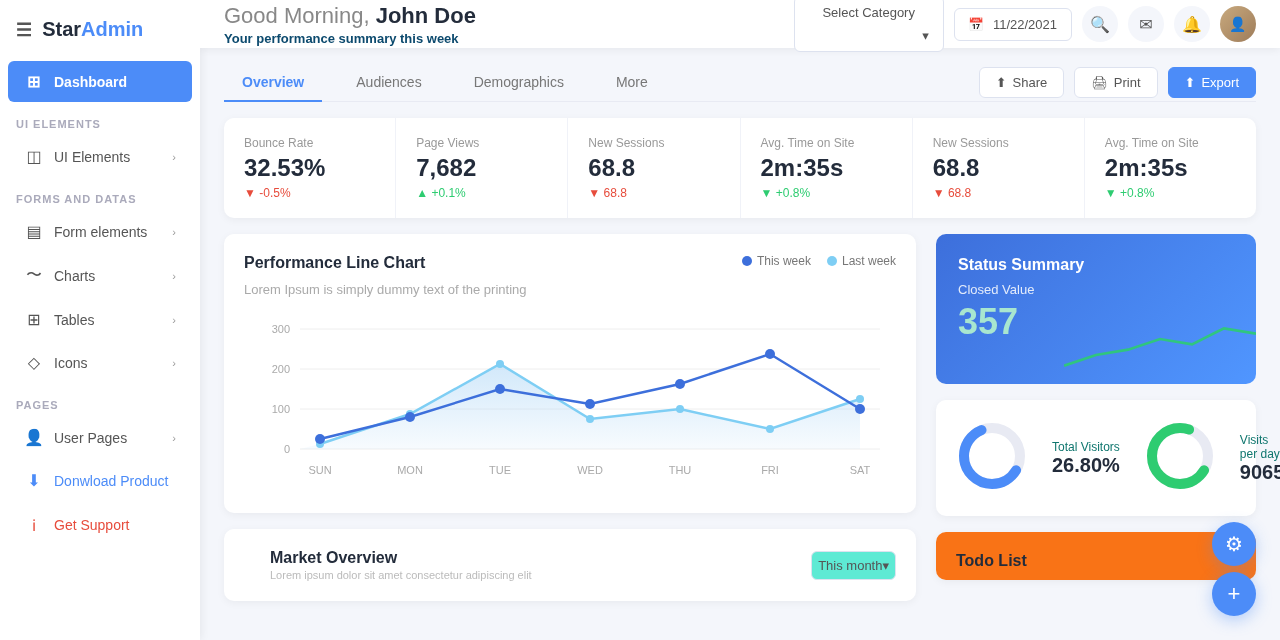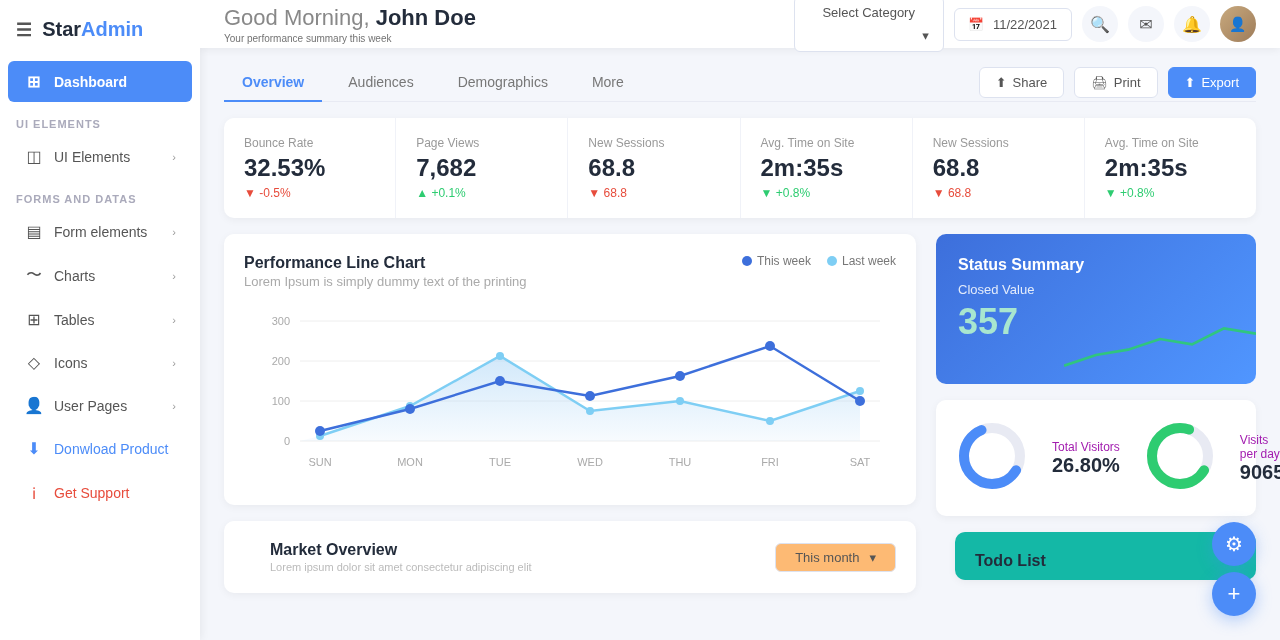--- a/index.html
+++ b/index.html
@@ -77,21 +77,21 @@
       align-items: center;
       padding: 0 24px;
       height: 48px;
       box-shadow: 0 2px 8px rgba(0,0,0,0.06);
       gap: 16px;
       flex-shrink: 0;
     }
     .topbar-greeting { flex: 1; }
     .topbar-greeting .hello { font-size: 22px; color: #888; font-weight: 300; }
     .topbar-greeting .hello strong { color: #232c3b; font-weight: 700; }
-    .topbar-greeting .subtitle { font-size: 10px; color: #737373; margin-top: 2px; }
+    .topbar-greeting .subtitle { font-size: 13px; color: #0c4a6e; margin-top: 2px; font-weight: bold; }
 
     .topbar-actions { display: flex; align-items: center; gap: 10px; }
     .category-select {
       border: 1px solid #dde2ef;
       border-radius: 6px;
       padding: 8px 14px;
       font-size: 13px;
       color: #555;
       background: #fff;
       display: flex;
@@ -148,21 +148,21 @@
       display: flex;
       flex-direction: column;
       gap: 0;
     }
 
     
     .tabbar {
       display: flex;
       align-items: center;
       padding: 16px 0 0 0;
-      gap: 8px;
+      gap: 16px;
       border-bottom: 1px solid #e8eaf3;
       margin-bottom: 0;
     }
     .tab {
       padding: 10px 18px;
       font-size: 14px;
       cursor: pointer;
       color: #777;
       border-bottom: 2px solid transparent;
       margin-bottom: -1px;
@@ -228,21 +228,21 @@
       gap: 16px;
     }
 
     .card {
       background: #fff;
       border-radius: 10px;
       box-shadow: 0 2px 8px rgba(0,0,0,0.05);
       padding: 20px;
     }
     .card-title { font-size: 16px; font-weight: 600; color: #232c3b; }
-    .card-subtitle { font-size: 13px; color: #aaa; margin-top: 2px; }
+    .card-subtitle { font-size: 13px; color: #aaa; margin-top: 10px; }
 
     .chart-legend {
       display: flex;
       gap: 16px;
       align-items: center;
       margin-left: auto;
     }
     .legend-dot {
       width: 10px;
       height: 10px;
@@ -292,51 +292,50 @@
     .visitors-card {
       background: #fff;
       border-radius: 10px;
       box-shadow: 0 2px 8px rgba(0,0,0,0.05);
       padding: 20px;
       display: flex;
       gap: 24px;
       align-items: center;
     }
     .donut-wrap { position: relative; }
-    .visitor-stat-label { font-size: 12px; color: #a21caf; }
+    .visitor-stat-label { font-size: 12px; color: #0f766e; }
     .visitor-stat-value { font-size: 20px; font-weight: 700; color: #232c3b; }
 
     
     .todo-card {
-      background: #14b8a6;
+      background: #f97316;
       border-radius: 10px;
       box-shadow: 0 2px 8px rgba(0,0,0,0.05);
       padding: 20px 20px 10px 20px;
-      margin-left: 19px;
     }
     .todo-title { font-size: 16px; font-weight: 600; color: #232c3b; }
 
     
     .market-card {
       background: #fff;
       border-radius: 10px;
       box-shadow: 0 2px 8px rgba(0,0,0,0.05);
       padding: 20px;
     }
     .market-header { display: flex; align-items: center; margin-left: 26px; }
     .month-btn {
       display: flex;
       align-items: center;
-      gap: 10px;
-      padding: 6px 19px;
+      gap: 0;
+      padding: 6px 6px;
       border-radius: 6px;
       font-size: 13px;
       cursor: pointer;
       border: 1px solid #dde2ef;
-      background: #fdba74;
+      background: #5eead4;
       color: #555;
       margin-left: auto;
     }
 
     
     .fab {
       position: fixed;
       bottom: 24px;
       right: 24px;
       width: 44px;
@@ -409,20 +408,21 @@
       <span class="icon">⊞</span>
       <span>Tables</span>
       <span class="chevron">›</span>
     </div>
     <div class="sidebar-item">
       <span class="icon">◇</span>
       <span>Icons</span>
       <span class="chevron">›</span>
     </div>
 
+    <div class="sidebar-section-label">PAGES</div>
     <div class="sidebar-item">
       <span class="icon">👤</span>
       <span>User Pages</span>
       <span class="chevron">›</span>
     </div>
 
     <div class="sidebar-item" style="color:#4c8cf8">
       <span class="icon">⬇</span>
       <span>Donwload Product</span>
     </div>

